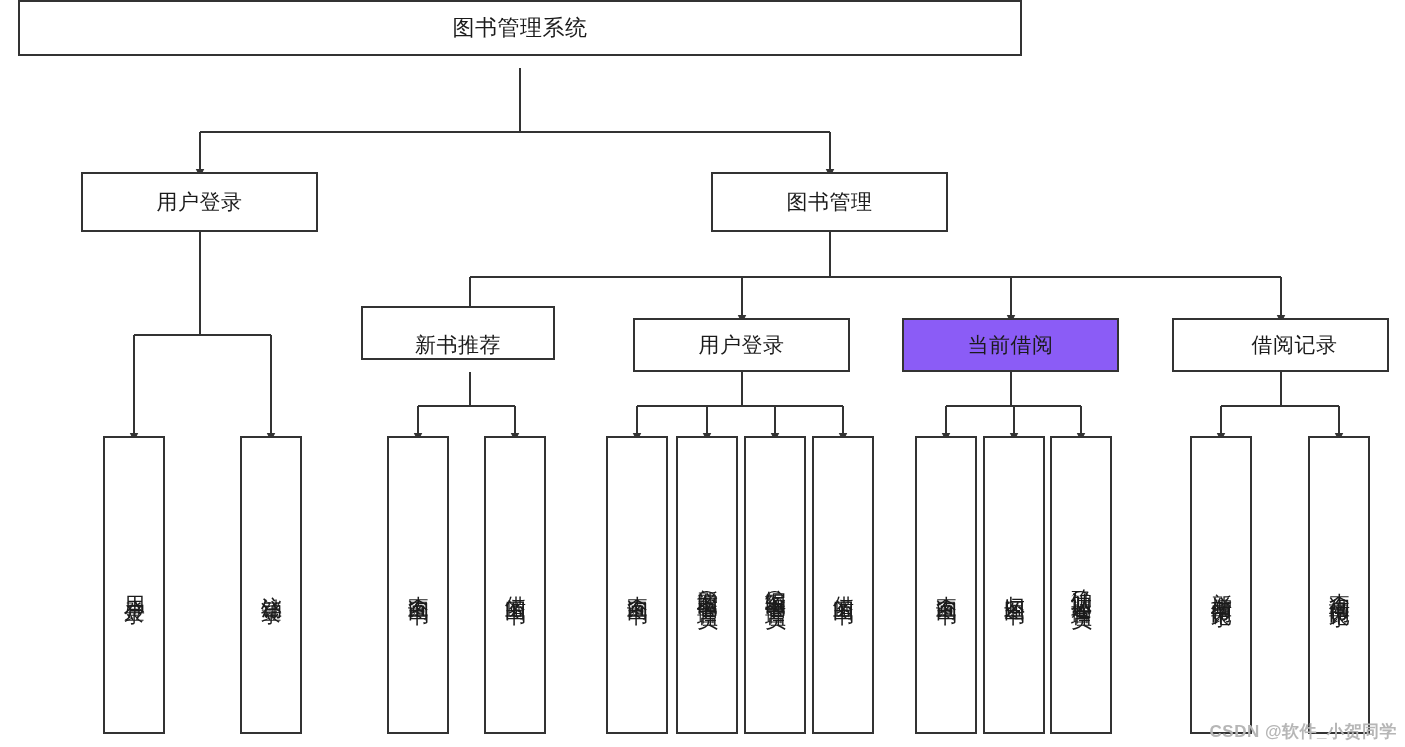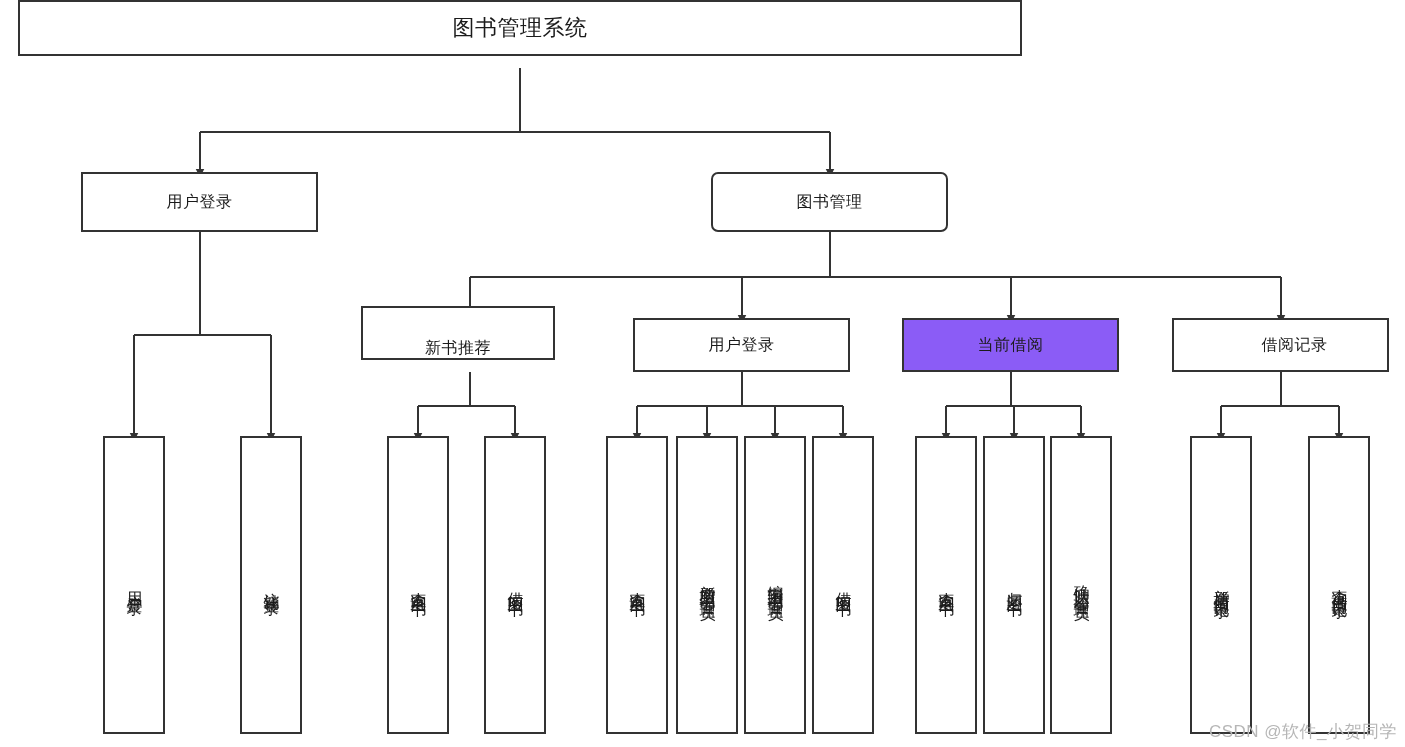--- a/index.html
+++ b/index.html
@@ -32,21 +32,21 @@
     box-sizing: border-box;
     background: #ffffff;
     border: 2px solid #333333;
     display: flex;
     align-items: center;
     justify-content: center;
     overflow: hidden;
   }
   .node .node-label {
     color: #1b1b1b;
-    font-size: 16px;
+    font-size: 21px;
     line-height: 1.18;
     letter-spacing: 0.5px;
     text-align: center;
     white-space: nowrap;
   }
   .node.vertical .node-label {
     writing-mode: vertical-rl;
     text-orientation: upright;
     letter-spacing: 3px;
     white-space: normal;
@@ -57,20 +57,21 @@
   }
   .watermark {
     position: absolute;
     right: 8px;
     bottom: 4px;
     color: #b6b6b6;
     font-size: 17px;
     letter-spacing: 0.5px;
     white-space: nowrap;
     user-select: none;
+    font-weight: bold;
   }
 </style>
 </head>
 <body>
 
 <div id="diagram-root">
   <svg class="connectors" viewBox="0 0 1405 747" preserveAspectRatio="none">
     <defs>
       <marker id="arrowhead" markerWidth="11" markerHeight="11" refX="1.5" refY="4.5" orient="auto" markerUnits="userSpaceOnUse">
         <path d="M0,0 L9,4.5 L0,9 z" fill="#333333"></path>
@@ -113,21 +114,21 @@
       </g>
   </svg>
 
   <div id="node-layer">
       <div class="node root" style="left: 18px; top: 0; width: 1004px; height: 56px; border-color: rgb(51, 51, 51); background: rgb(255, 255, 255);">
         <span class="node-label" style="color: rgb(27, 27, 27);">图书管理系统</span>
       </div>
       <div class="node" style="left: 81px; top: 172px; width: 237px; height: 60px; border-color: rgb(51, 51, 51); background: rgb(255, 255, 255);">
         <span class="node-label" style="color: rgb(27, 27, 27);">用户登录</span>
       </div>
-      <div class="node" style="left: 711px; top: 172px; width: 237px; height: 60px; border-color: rgb(51, 51, 51); background: rgb(255, 255, 255); border-radius: 7px;">
+      <div class="node" style="left: 711px; top: 172px; width: 237px; height: 60px; border-color: rgb(51, 51, 51); background: rgb(255, 255, 255);">
         <span class="node-label" style="color: rgb(27, 27, 27);">图书管理</span>
       </div>
       <div class="node" style="left: 361px; top: 306px; width: 194px; height: 54px; border-color: rgb(51, 51, 51); background: rgb(255, 255, 255); align-items: flex-end;">
         <span class="node-label" style="color: rgb(27, 27, 27);">新书推荐</span>
       </div>
       <div class="node" style="left: 633px; top: 318px; width: 217px; height: 54px; border-color: rgb(51, 51, 51); background: rgb(255, 255, 255);">
         <span class="node-label" style="color: rgb(27, 27, 27);">用户登录</span>
       </div>
       <div class="node" style="left: 902px; top: 318px; width: 217px; height: 54px; border-color: rgb(51, 51, 51); background: #8b5cf6;">
         <span class="node-label" style="color: rgb(27, 27, 27);">当前借阅</span>

